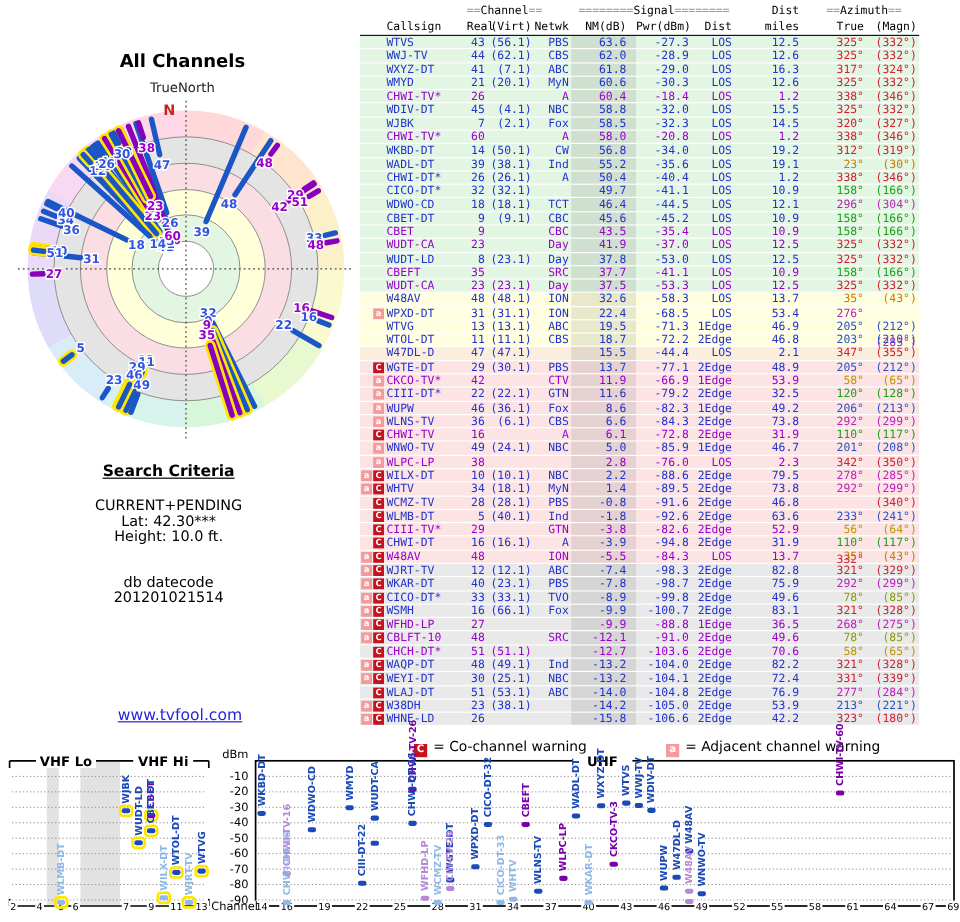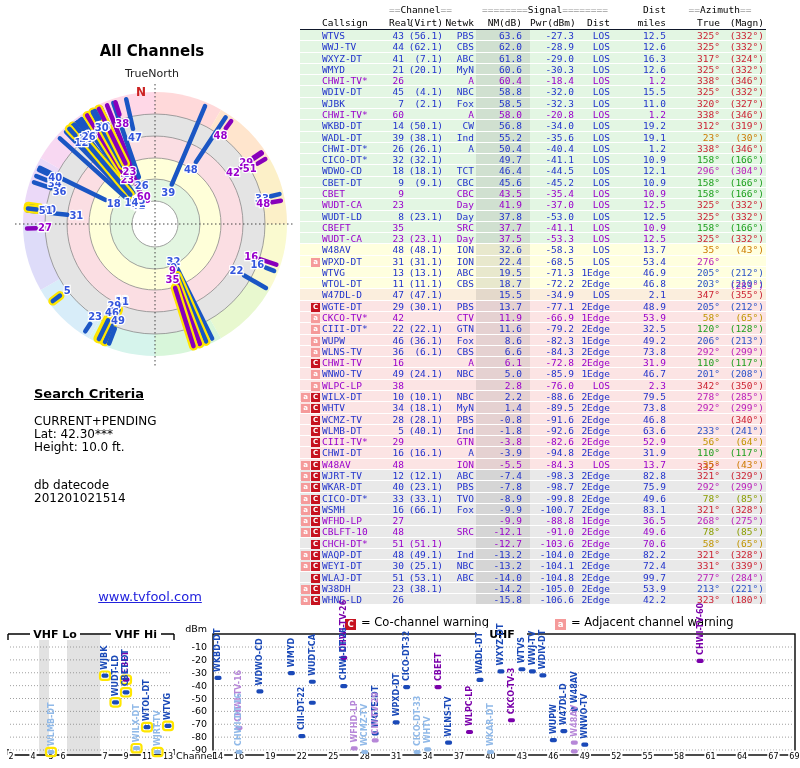--- a/index.html
+++ b/index.html
@@ -5,21 +5,21 @@
   html,body{margin:0;padding:0;background:#fff;}
   body{width:800px;height:768px;position:relative;overflow:hidden;
        font-family:"DejaVu Sans",sans-serif;color:#000;}
   
   #radar-svg{position:absolute;left:0;top:30px;overflow:visible;}
   .rtitle{font-size:15px;font-weight:bold;}
   .rsub{font-size:11px;fill:#222;}
   .north{font-size:12px;font-weight:bold;fill:#cc2222;}
   .rlabel{font-size:10px;font-weight:bold;stroke:#fff;stroke-width:2.4;paint-order:stroke;}
   
-  #criteria{position:absolute;left:34px;top:386px;width:255px;text-align:left;}
+  #criteria{position:absolute;left:13px;top:386px;width:255px;text-align:center;}
   .sc-title{font-size:13px;font-weight:bold;text-decoration:underline;margin-bottom:14px;}
   .sc-line{font-size:12px;line-height:13.2px;}
   .sc-db{margin-top:24px;font-size:12px;line-height:13.5px;}
   #site-link{position:absolute;left:0;top:589px;width:300px;text-align:center;
              font-size:13px;}
   #site-link a{color:#2222dd;}
   
   #tablewrap{position:absolute;left:300px;top:3px;width:466px;
              font-family:"DejaVu Sans Mono",monospace;font-size:9.5px;line-height:11.3px;
              white-space:nowrap;}
@@ -337,21 +337,21 @@
     </div>
     <div class="trow bg-g fc-b">
       <span class="c-bd"></span>
       <span class="c-cs">WJBK</span>
       <span class="c-re">7</span>
       <span class="c-vi">(2.1)</span>
       <span class="c-nw">Fox</span>
       <span class="c-nm nmband">58.5</span>
       <span class="c-pw">-32.3</span>
       <span class="c-pa">LOS</span>
-      <span class="c-mi">11.0</span>
+      <span class="c-mi">14.5</span>
       <span class="c-tr" style="color: rgb(204, 34, 51);">320°</span>
       <span class="c-mg" style="color: rgb(204, 34, 51);">(327°)</span>
     </div>
     <div class="trow bg-g fc-p">
       <span class="c-bd"></span>
       <span class="c-cs">CHWI-TV*</span>
       <span class="c-re">60</span>
       <span class="c-vi"></span>
       <span class="c-nw">A</span>
       <span class="c-nm nmband">58.0</span>
@@ -556,21 +556,21 @@
       <span class="c-tr" style="color: rgb(42, 82, 200);">203°</span>
       <span class="c-mg" style="color: rgb(42, 82, 200);">(210°)</span>
     </div>
     <div class="trow bg-c fc-b">
       <span class="c-bd"></span>
       <span class="c-cs">W47DL-D</span>
       <span class="c-re">47</span>
       <span class="c-vi">(47.1)</span>
       <span class="c-nw"></span>
       <span class="c-nm nmband">15.5</span>
-      <span class="c-pw">-34.9</span>
+      <span class="c-pw">-44.4</span>
       <span class="c-pa">LOS</span>
       <span class="c-mi">2.1</span>
       <span class="c-tr" style="color: rgb(204, 34, 51);">347°</span>
       <span class="c-mg" style="color: rgb(204, 34, 51);">(355°)</span>
     </div>
     <div class="trow bg-k fc-b">
       <span class="c-bd"><span class="badge badge-c">C</span></span>
       <span class="c-cs">WGTE-DT</span>
       <span class="c-re">29</span>
       <span class="c-vi">(30.1)</span>
@@ -883,21 +883,21 @@
     </div>
     <div class="trow bg-x fc-b">
       <span class="c-bd"><span class="badge badge-c">C</span></span>
       <span class="c-cs">WLAJ-DT</span>
       <span class="c-re">51</span>
       <span class="c-vi">(53.1)</span>
       <span class="c-nw">ABC</span>
       <span class="c-nm nmband">-14.0</span>
       <span class="c-pw">-104.8</span>
       <span class="c-pa">2Edge</span>
-      <span class="c-mi">99.7</span>
+      <span class="c-mi">76.9</span>
       <span class="c-tr" style="color: rgb(187, 34, 187);">277°</span>
       <span class="c-mg" style="color: rgb(187, 34, 187);">(284°)</span>
     </div>
     <div class="trow bg-x fc-b">
       <span class="c-bd"><span class="badge badge-a">a</span><span class="badge badge-c">C</span></span>
       <span class="c-cs">W38DH</span>
       <span class="c-re">23</span>
       <span class="c-vi">(38.1)</span>
       <span class="c-nw"></span>
       <span class="c-nm nmband">-14.2</span>

